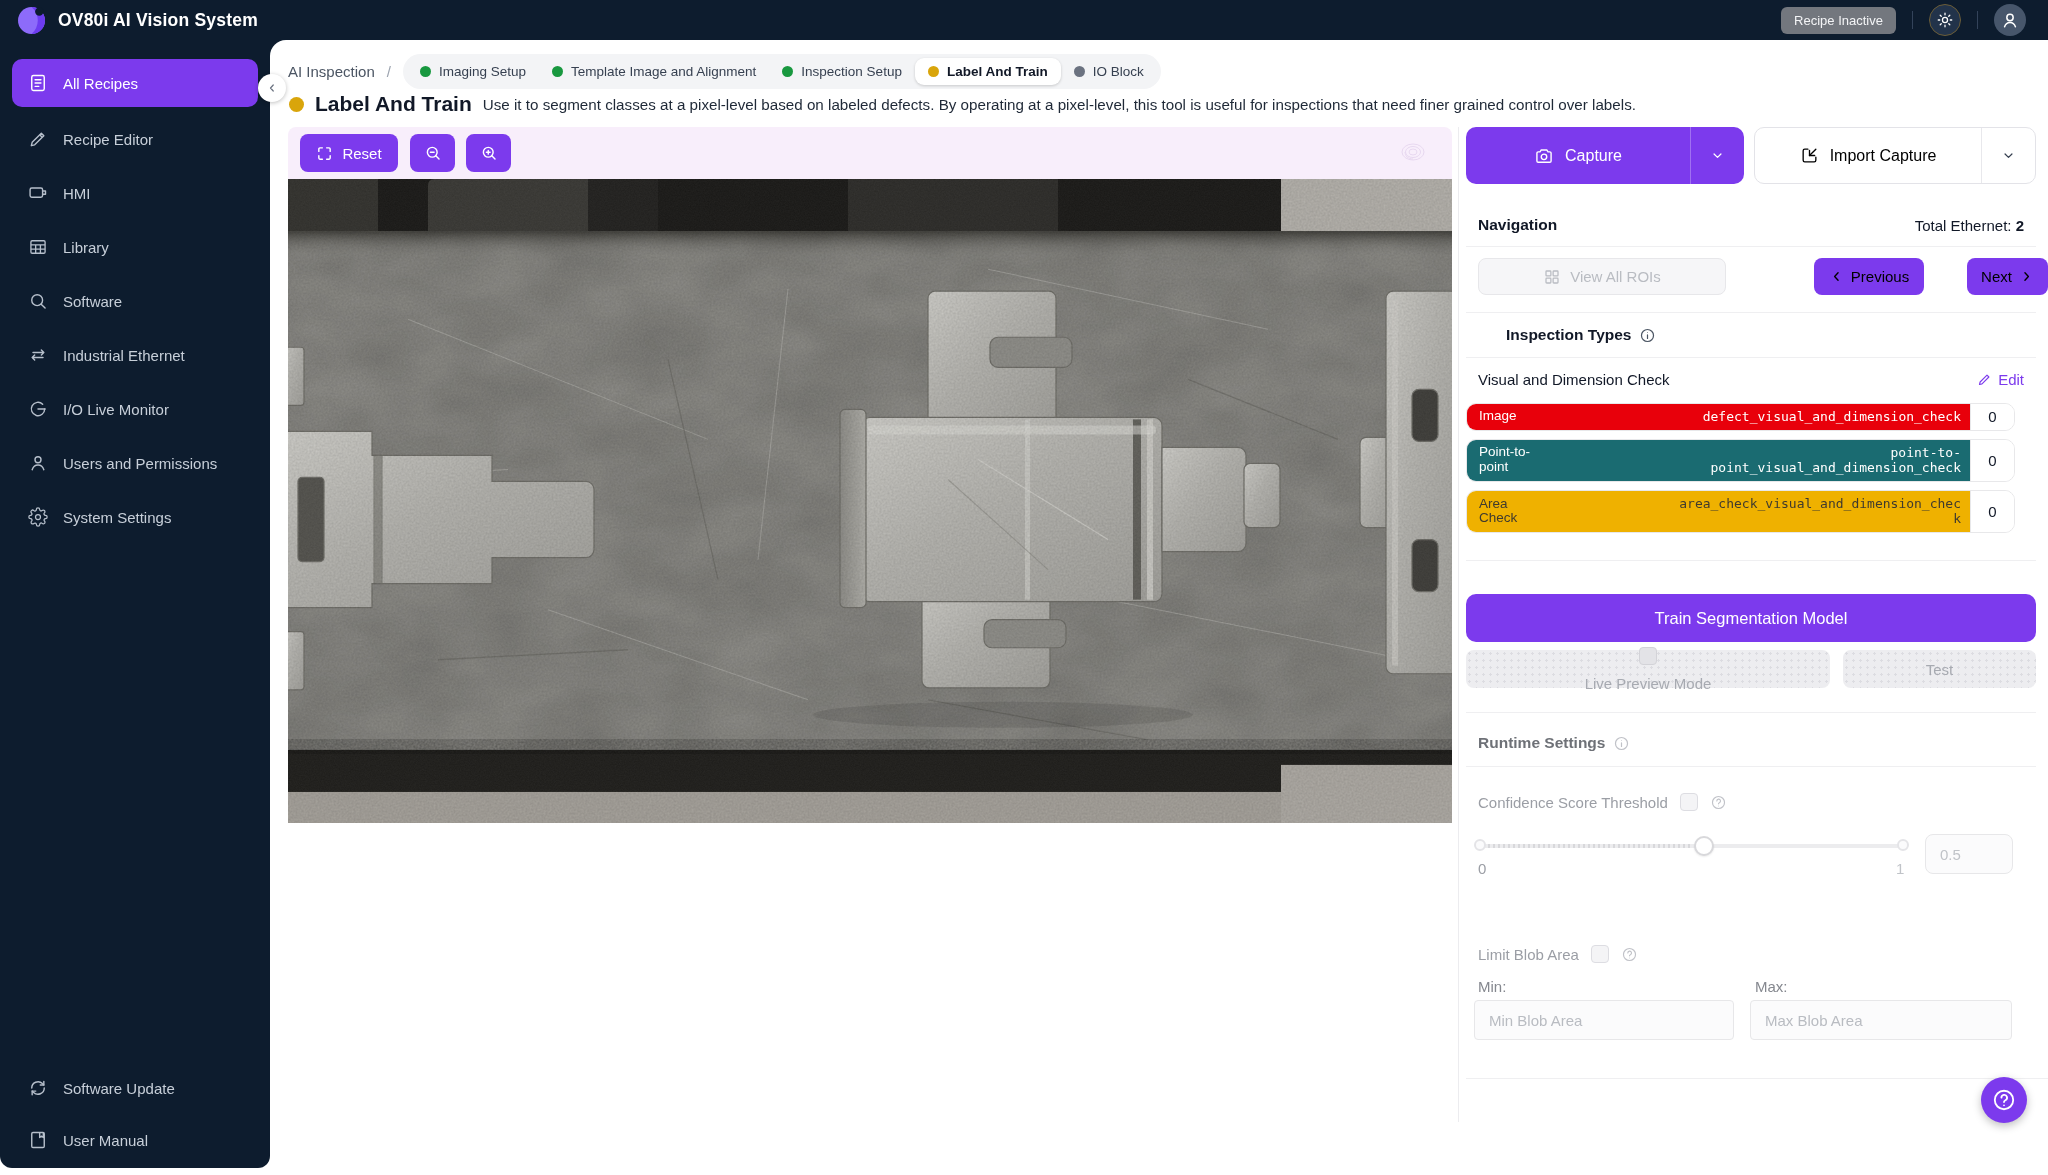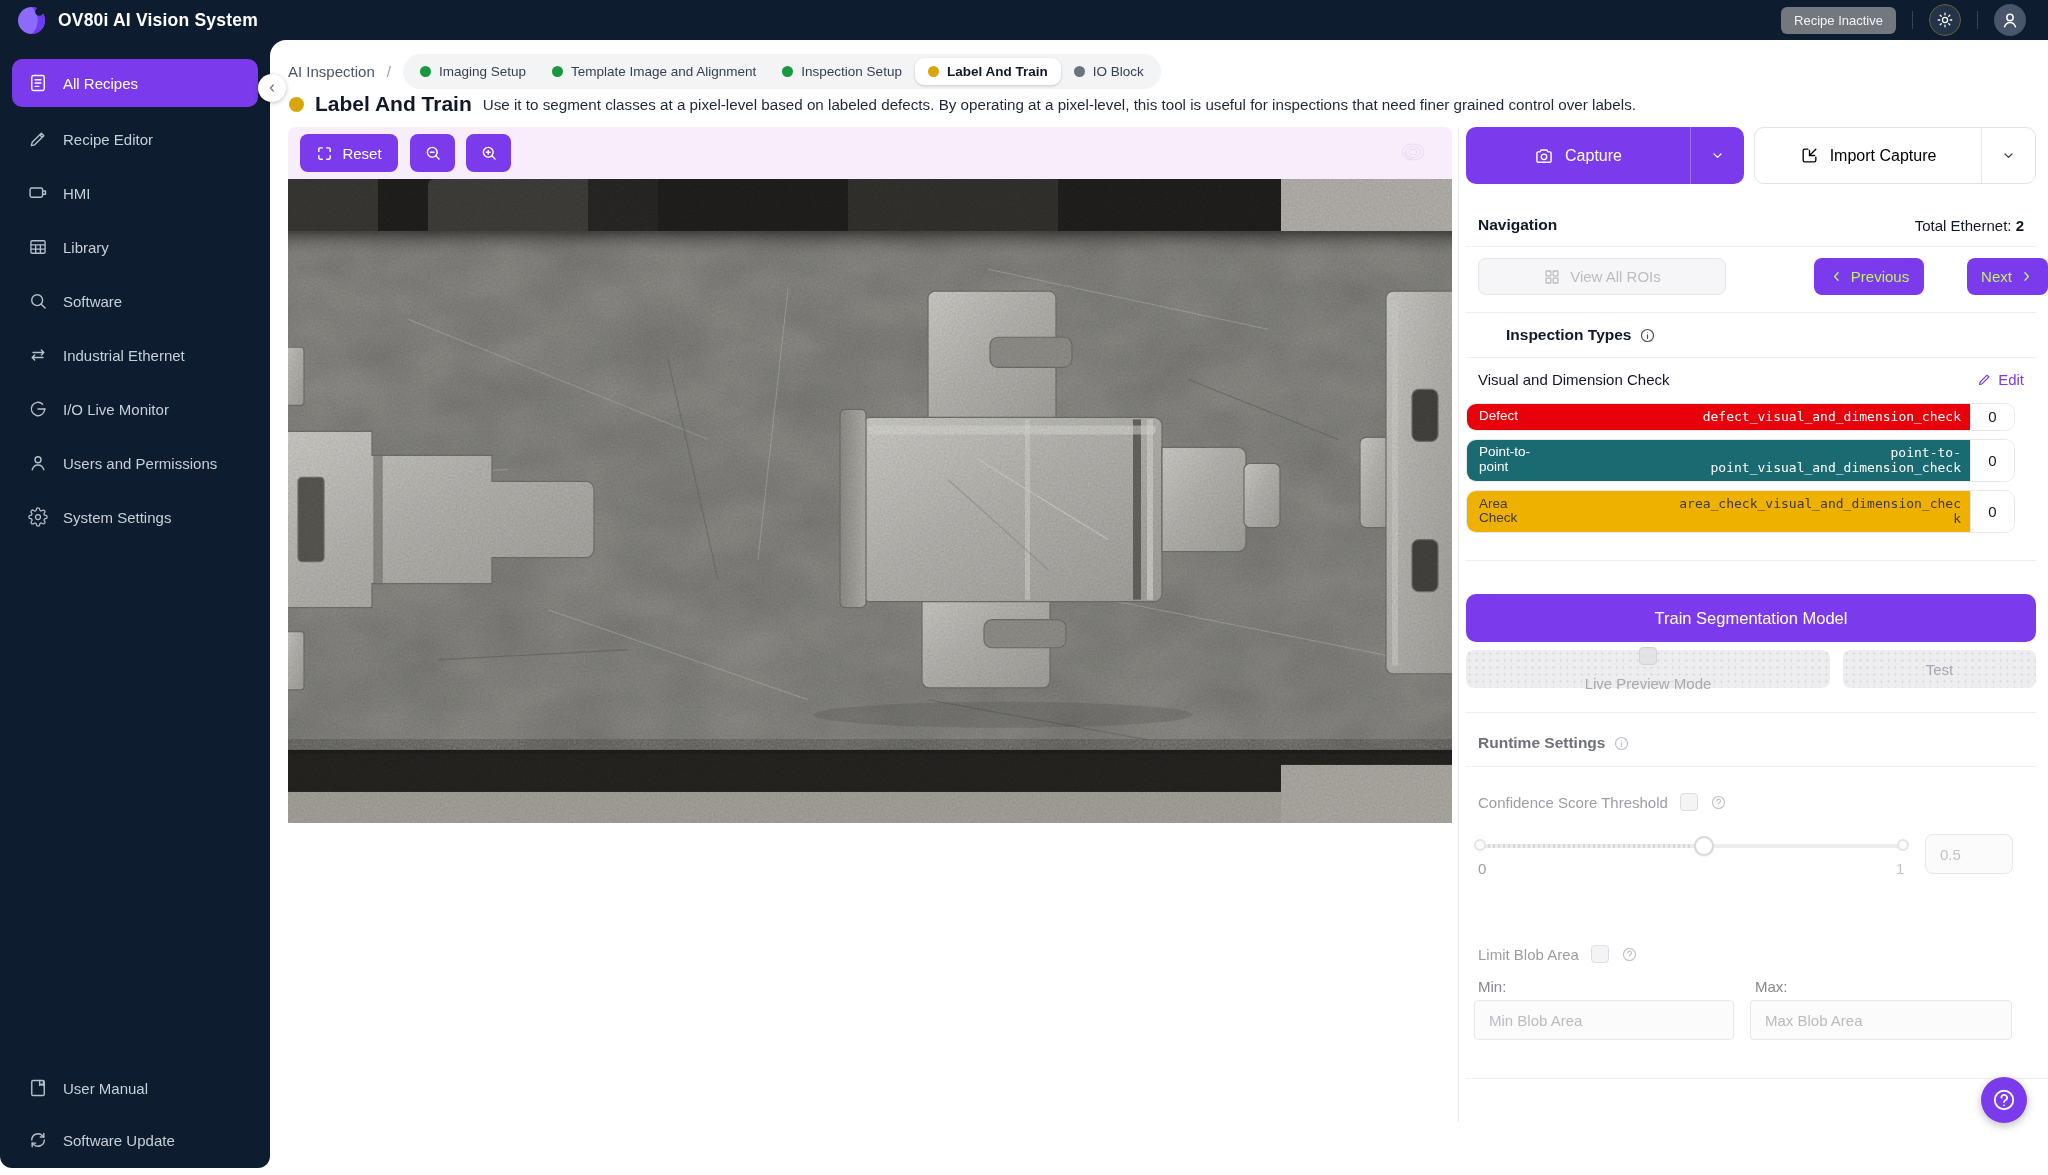--- a/index.html
+++ b/index.html
@@ -77,21 +77,21 @@
   .muted-title { color:#6e7177; }
   .info-ic { color:#4b5563; }
   .gray-ic { color:#c0c2c8; }
 
   .nav-head { left:12px; top:176px; width:546px; display:flex; justify-content:space-between; align-items:center; }
   .total-cap { font-size:15px; color:#111827; }
   .total-cap b { font-weight:700; }
 
   .btn-row { left:12px; top:218px; width:570px; display:flex; align-items:center;gap:17px; }
   .ghost-btn { height:37px; border-radius:8px; background:#f6f6f8; border:1px solid #e7e7ea; color:#b9bcc2; font-size:15px; display:flex; align-items:center; justify-content:center; gap:9px; padding:0 18px; }
-  .purple-btn { height:37px; border-radius:8px; background:#7c3aed; color:#bef264; font-size:15px; display:flex; align-items:center; justify-content:center; gap:7px; padding:0 14px; }
+  .purple-btn { height:37px; border-radius:8px; background:#7c3aed; color:#000000; font-size:15px; display:flex; align-items:center; justify-content:center; gap:7px; padding:0 14px; }
 
   .insp-head { left:12px; top:286px;margin-left:28px; }
   .group-row { left:12px; top:331px; width:546px; display:flex; justify-content:space-between; align-items:center; }
   .group-label { font-size:15px; color:#111827; }
   .edit-link { display:flex; align-items:center; gap:6px; color:#7c3aed; font-size:15px; font-weight:500; }
 
   #type-rows { position:absolute; left:0; top:363px; width:549px; display:flex; flex-direction:column; gap:8px; }
   .type-row { display:flex; border:1px solid #e8e8ea; border-radius:10px; overflow:hidden; background:#fff; }
   .type-colored { flex:1; display:flex; align-items:center; padding:5px 9px 5px 12px; gap:6px; }
   .type-label { width:66px; font-size:13.5px; font-weight:500; line-height:1.1; overflow-wrap:break-word; }
@@ -243,37 +243,37 @@
             <circle cx="12" cy="12" r="3"></circle>
             <path d="M19.4 15a1.65 1.65 0 0 0 .33 1.82l.06.06a2 2 0 1 1-2.83 2.83l-.06-.06a1.65 1.65 0 0 0-1.82-.33 1.65 1.65 0 0 0-1 1.51V21a2 2 0 1 1-4 0v-.09A1.65 1.65 0 0 0 9 19.4a1.65 1.65 0 0 0-1.82.33l-.06.06a2 2 0 1 1-2.83-2.83l.06-.06a1.65 1.65 0 0 0 .33-1.82 1.65 1.65 0 0 0-1.51-1H3a2 2 0 1 1 0-4h.09A1.65 1.65 0 0 0 4.6 9a1.65 1.65 0 0 0-.33-1.82l-.06-.06a2 2 0 1 1 2.83-2.83l.06.06a1.65 1.65 0 0 0 1.82.33H9a1.65 1.65 0 0 0 1-1.51V3a2 2 0 1 1 4 0v.09a1.65 1.65 0 0 0 1 1.51 1.65 1.65 0 0 0 1.82-.33l.06-.06a2 2 0 1 1 2.83 2.83l-.06.06a1.65 1.65 0 0 0-.33 1.82V9a1.65 1.65 0 0 0 1.51 1H21a2 2 0 1 1 0 4h-.09a1.65 1.65 0 0 0-1.51 1z"></path>
           </svg>
       </span>
       <span>System Settings</span>
     </div>
   </nav>
   <div class="sidebar-footer">
     <div class="nav-item">
       <span class="ic">
-        <svg width="20" height="20" viewBox="0 0 24 24" fill="none" stroke="currentColor" stroke-width="1.7" stroke-linejoin="round">
-            <rect x="4.5" y="3" width="15" height="18" rx="1.5"></rect>
-            <path d="M14 3v6l2.2-1.6L18.4 9V3"></path>
-          </svg>
-      </span>
-      <span>User Manual</span>
-    </div>
-    <div class="nav-item">
-      <span class="ic">
         <svg width="20" height="20" viewBox="0 0 24 24" fill="none" stroke="currentColor" stroke-width="1.7" stroke-linecap="round" stroke-linejoin="round">
             <path d="M4.5 12a7.5 7.5 0 0 1 12.8-5.3l1.7 1.6"></path>
             <path d="M19 4v4.3h-4.3"></path>
             <path d="M19.5 12a7.5 7.5 0 0 1-12.8 5.3L5 15.7"></path>
             <path d="M5 20v-4.3h4.3"></path>
           </svg>
       </span>
       <span>Software Update</span>
+    </div>
+    <div class="nav-item">
+      <span class="ic">
+        <svg width="20" height="20" viewBox="0 0 24 24" fill="none" stroke="currentColor" stroke-width="1.7" stroke-linejoin="round">
+            <rect x="4.5" y="3" width="15" height="18" rx="1.5"></rect>
+            <path d="M14 3v6l2.2-1.6L18.4 9V3"></path>
+          </svg>
+      </span>
+      <span>User Manual</span>
     </div>
   </div>
 </aside>
 
 <div id="corner-dark"></div>
 <button id="collapse-btn">
   <span>
     <svg width="12" height="12" viewBox="0 0 24 24" fill="none" stroke="currentColor" stroke-width="2.4" stroke-linecap="round" stroke-linejoin="round">
         <path d="M14.5 6 9 12l5.5 6"></path>
       </svg>
@@ -559,21 +559,21 @@
               <path d="M4 20l1-4L16 5l3 3L8 19l-4 1z"></path>
             </svg>
         </span>
         <span>Edit</span>
       </button>
     </div>
 
     <div id="type-rows">
       <div class="type-row">
         <div class="type-colored" style="background-color: rgb(232, 0, 11); color: rgb(255, 255, 255);">
-          <span class="type-label">Defect</span>
+          <span class="type-label">Image</span>
           <span class="type-spacer"></span>
           <span class="type-code">defect_visual_and_dimension_check</span>
         </div>
         <div class="type-count">0</div>
       </div>
       <div class="type-row">
         <div class="type-colored" style="background-color: rgb(26, 107, 113); color: rgb(255, 255, 255);">
           <span class="type-label">Point-to-point</span>
           <span class="type-spacer"></span>
           <span class="type-code">point-to-point_visual_and_dimension_check</span>

